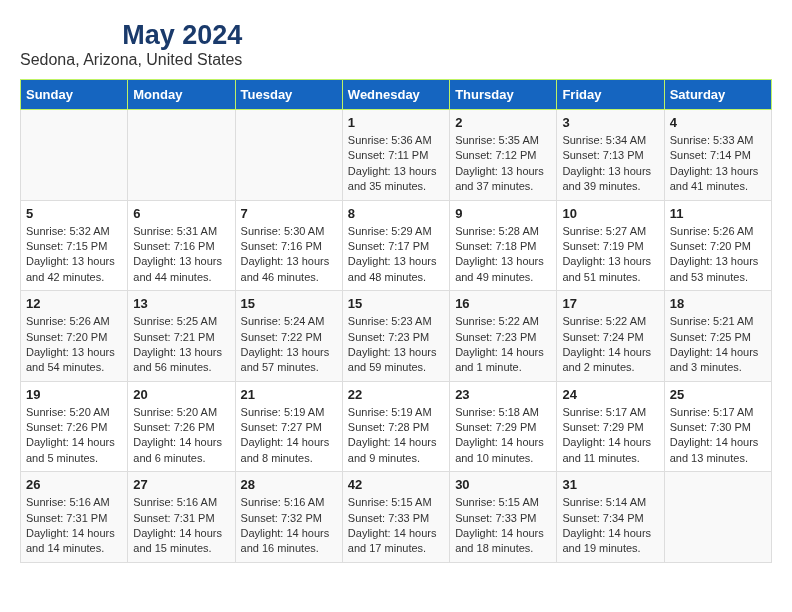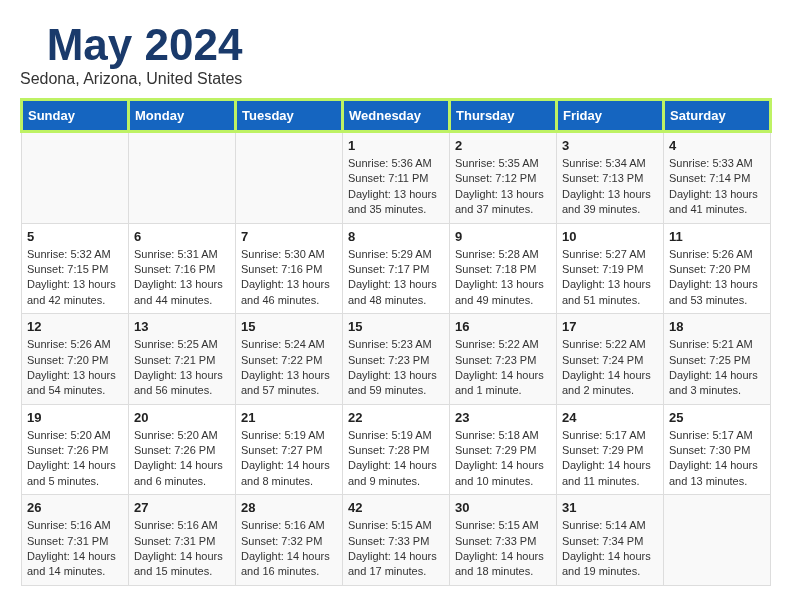--- a/index.html
+++ b/index.html
@@ -28,21 +28,21 @@
       line-height: 1.1;
     }
     .logo-icon {
       width: 32px;
       height: 32px;
     }
     .title-area {
       text-align: right;
     }
     .main-title {
-      font-size: 44px;
+      font-size: 27px;
       font-weight: bold;
       color: #1a3a6b;
     }
     .subtitle {
       font-size: 16px;
       color: #333;
     }
     table {
       width: 100%;
       border-collapse: collapse;
@@ -50,21 +50,21 @@
     }
     thead tr {
       background-color: #1565C0;
       color: white;
     }
     thead th {
       padding: 7px 5px;
       text-align: left;
       font-size: 13px;
       font-weight: bold;
-      border: 3px solid #bef264;
+      border: 1px solid #bef264;
     }
     tbody tr {
       background: #fff;
     }
     tbody tr:nth-child(odd) {
       background: #f9f9f9;
     }
     tbody td {
       border: 1px solid #ddd;
       vertical-align: top;

